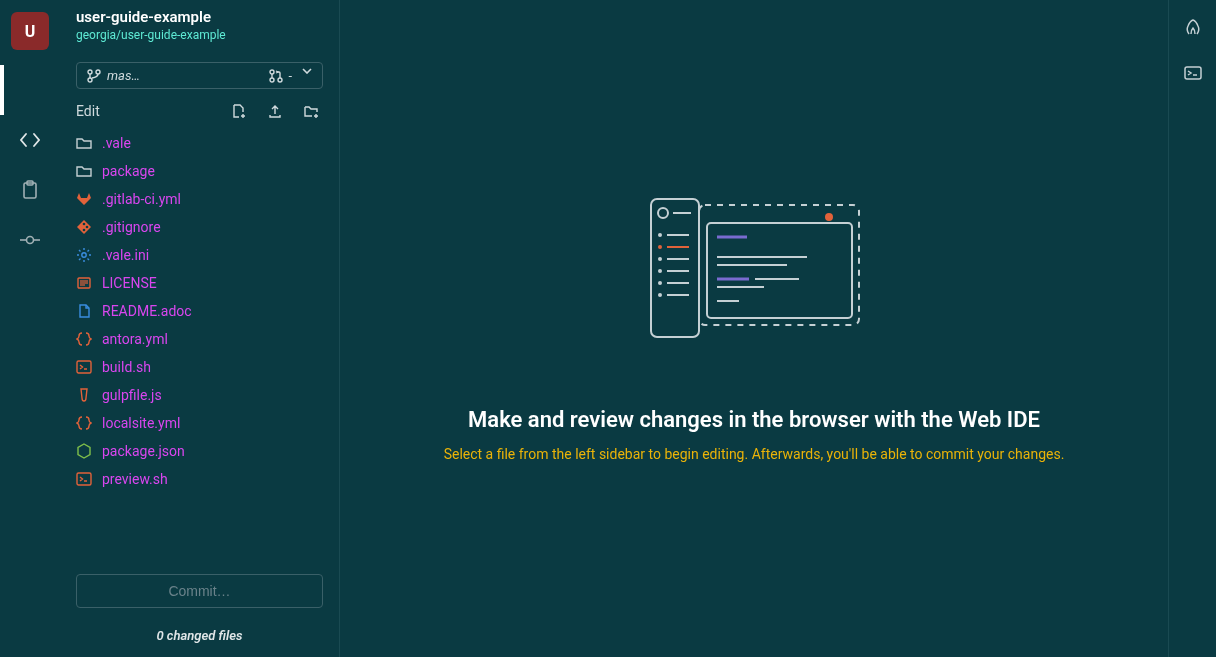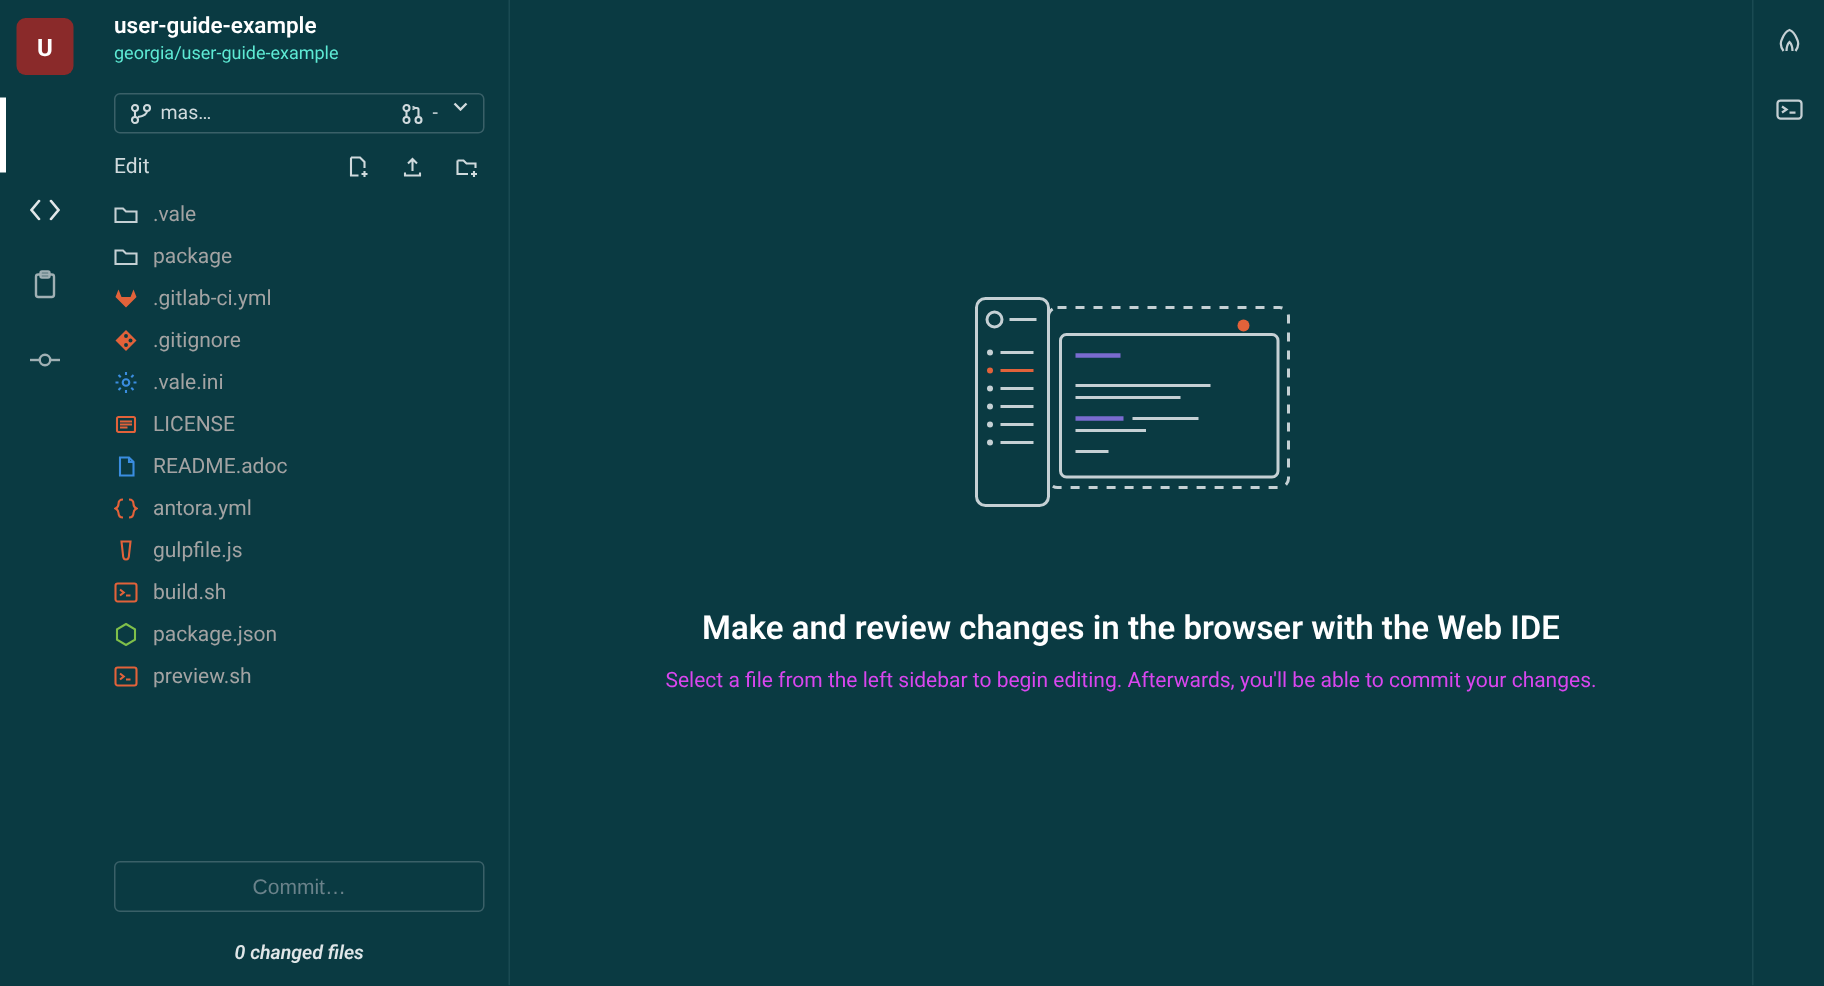--- a/index.html
+++ b/index.html
@@ -67,20 +67,21 @@
 .branch-bar {
   margin: 10px 16px 8px 16px;
   display: flex;
   align-items: flex-start;
   border: 1px solid #3a6068;
   border-radius: 4px;
   padding: 5px 10px;
   gap: 10px;
   color: #d0dadd;
   font-size: 13px;
+  font-style: italic;
 }
 .branch-seg { display: flex; align-items: center; gap: 6px; flex: 0 0 auto;}
 .branch-seg.first { flex: 1; overflow: hidden; white-space: nowrap; text-overflow: ellipsis; }
 .branch-bar .chev { margin-left: auto; }
 .edit-row {
   display: flex;
   align-items: center;
   padding: 6px 16px;
   color: #d0dadd;
   font-size: 14px;
@@ -97,21 +98,21 @@
 .file-tree::-webkit-scrollbar { width: 14px; }
 .file-tree::-webkit-scrollbar-track { background: #0a3a42; }
 .file-tree::-webkit-scrollbar-thumb { background: #6a828a; border-radius: 0; }
 .tree-row {
   display: flex;
   align-items: center;
   padding: 6px 16px;
   gap: 10px;
   cursor: pointer;
   font-size: 14px;
-  color: #a3a3a3;
+  color: #d946ef;
 }
 .tree-icon { width: 16px; height: 16px; display: flex; align-items: center; justify-content: center; flex-shrink: 0; }
 .commit-section { padding: 14px 16px; }
 .commit-btn {
   width: 100%;
   padding: 8px;
   border: 1px solid #3a6068;
   background: transparent;
   color: #6a828a;
   border-radius: 4px;
@@ -130,21 +131,21 @@
 .main {
   flex: 1;
   background: #0a3a42;
   display: flex;
   flex-direction: column;
   align-items: center;
   justify-content: center;
 }
 .hero-illustration { margin-bottom: 30px; }
 .hero-title { font-size: 22px; font-weight: 600; color: #fff; margin-bottom: 14px; text-align: center; margin-top: 32px; }
-.hero-sub { font-size: 14px; color: #d946ef; text-align: right; }
+.hero-sub { font-size: 14px; color: #eab308; text-align: right; }
 .right-rail {
   width: 48px;
   background: #0a3a42;
   border-left: 1px solid #1a4a52;
   display: flex;
   flex-direction: column;
   align-items: center;
   padding-top: 18px;
   gap: 30px;
 }
@@ -301,33 +302,41 @@
         <span class="tree-icon" style="color: rgb(226, 98, 58);">
           <svg width="16" height="16" viewBox="0 0 16 16">
             <path d="M6 2 Q3 2 3 5 Q3 7 1 8 Q3 9 3 11 Q3 14 6 14 M10 2 Q13 2 13 5 Q13 7 15 8 Q13 9 13 11 Q13 14 10 14" stroke="currentColor" stroke-width="1.4" fill="none"></path>
           </svg>
         </span>
         <span>antora.yml</span>
       </div>
       <div class="tree-row">
         <span class="tree-icon" style="color: rgb(226, 98, 58);">
           <svg width="16" height="16" viewBox="0 0 16 16">
-            <path d="M5 2 H11 L10 11 Q10 14 8 14 Q6 14 6 11 Z" stroke="currentColor" stroke-width="1.4" fill="none"></path>
-          </svg>
-        </span>
-        <span>gulpfile.js</span>
-      </div>
-      <div class="tree-row">
-        <span class="tree-icon" style="color: rgb(226, 98, 58);">
-          <svg width="16" height="16" viewBox="0 0 16 16">
             <rect x="1" y="2" width="14" height="12" rx="1.5" stroke="currentColor" stroke-width="1.4" fill="none"></rect>
             <path d="M4 6 L6.5 8 L4 10 M8 10 H11" stroke="currentColor" stroke-width="1.4" fill="none"></path>
           </svg>
         </span>
         <span>build.sh</span>
+      </div>
+      <div class="tree-row">
+        <span class="tree-icon" style="color: rgb(226, 98, 58);">
+          <svg width="16" height="16" viewBox="0 0 16 16">
+            <path d="M5 2 H11 L10 11 Q10 14 8 14 Q6 14 6 11 Z" stroke="currentColor" stroke-width="1.4" fill="none"></path>
+          </svg>
+        </span>
+        <span>gulpfile.js</span>
+      </div>
+      <div class="tree-row">
+        <span class="tree-icon" style="color: rgb(226, 98, 58);">
+          <svg width="16" height="16" viewBox="0 0 16 16">
+            <path d="M6 2 Q3 2 3 5 Q3 7 1 8 Q3 9 3 11 Q3 14 6 14 M10 2 Q13 2 13 5 Q13 7 15 8 Q13 9 13 11 Q13 14 10 14" stroke="currentColor" stroke-width="1.4" fill="none"></path>
+          </svg>
+        </span>
+        <span>localsite.yml</span>
       </div>
       <div class="tree-row">
         <span class="tree-icon" style="color: rgb(127, 191, 74);">
           <svg width="16" height="16" viewBox="0 0 16 16">
             <path d="M8 1 L14 4.5 V11.5 L8 15 L2 11.5 V4.5 Z" stroke="currentColor" stroke-width="1.4" fill="none"></path>
           </svg>
         </span>
         <span>package.json</span>
       </div>
       <div class="tree-row">

